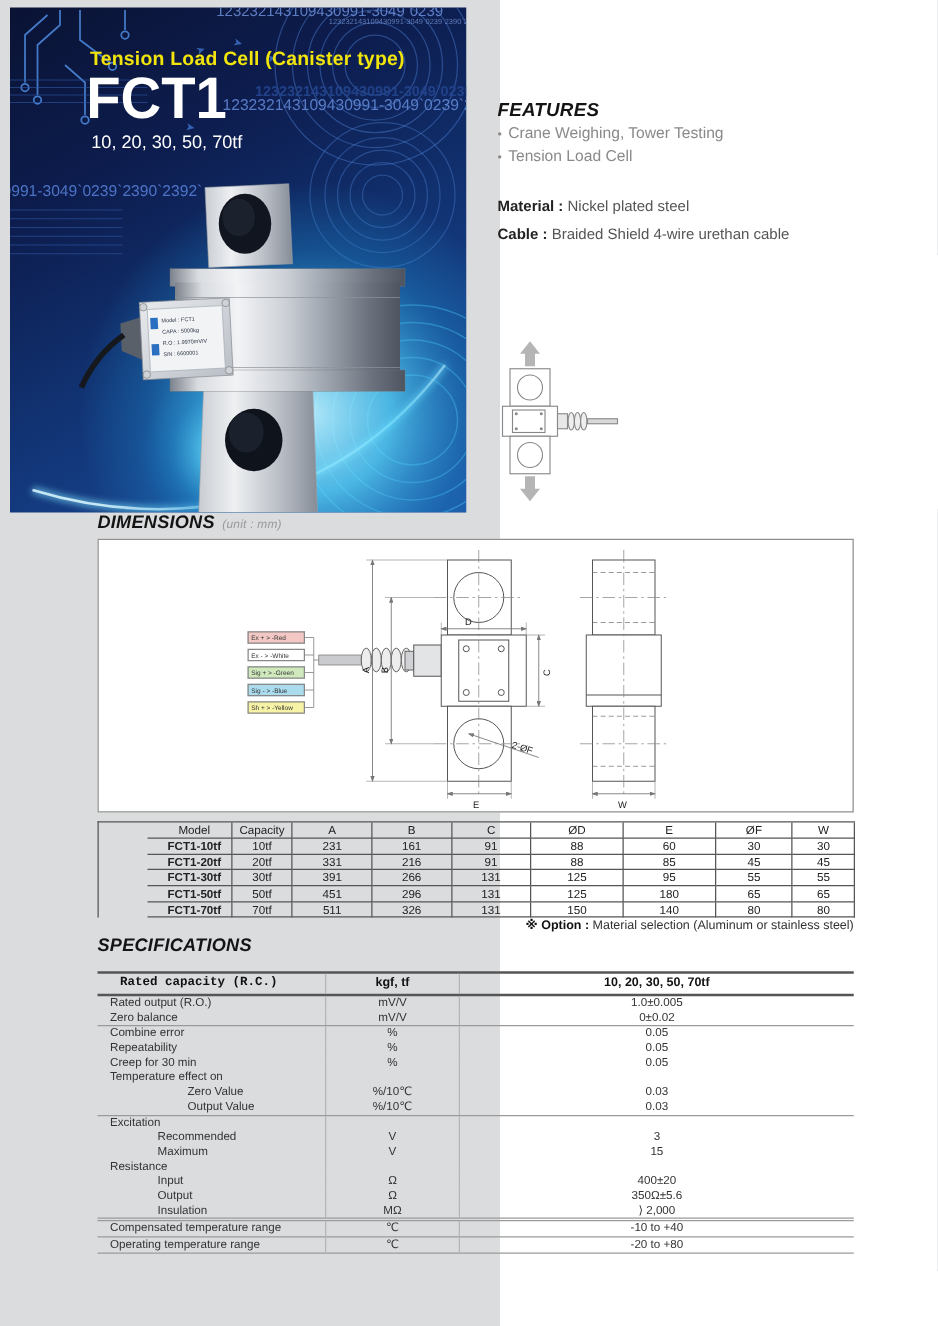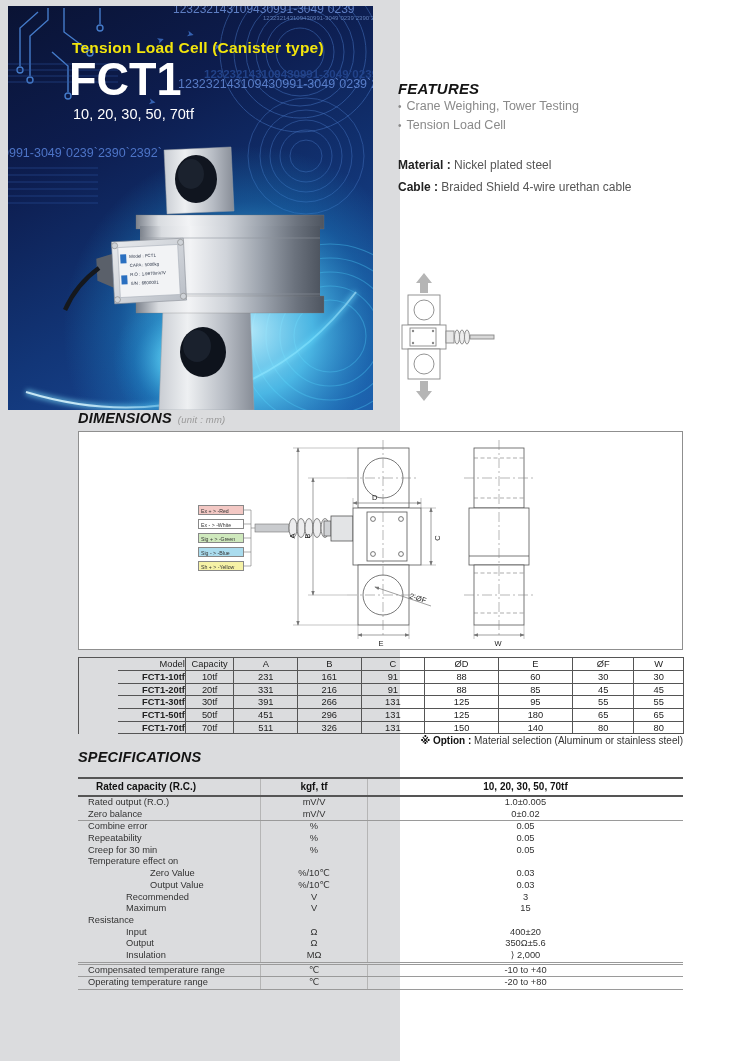--- a/index.html
+++ b/index.html
@@ -39,40 +39,40 @@
   .wire-label{position:absolute;width:46px;height:10px;border:1px solid #888;font-size:5.2px;
               line-height:10px;padding-left:2px;color:#333;box-sizing:border-box;}
 
   
   .dims-table{left:78px;top:657px;width:605px;border-left:1px solid #555;border-top:1px solid #555;
               font-size:9.3px;color:#222;}
   .dt-row{display:flex;height:12.7px;}
   .dt-row.dt-head{height:13px;}
   .dt-cell{box-sizing:border-box;border-right:1px solid #555;border-bottom:1px solid #555;
            text-align:center;line-height:12.2px;overflow:hidden;}
-  .dt-cell.c0{width:72px;text-align:right;padding-left:8px;font-weight:bold;margin-left:39px;}
+  .dt-cell.c0{width:72px;text-align:center;padding-left:8px;font-weight:bold;margin-left:39px;}
   .dt-head .c0{font-weight:normal;}
   .dt-cell.c1{width:52px;}
   .dt-cell.c2,.dt-cell.c3,.dt-cell.c4{width:68px;}
   .dt-cell.c5,.dt-cell.c6{width:79px;}
   .dt-cell.c7{width:66px;}
   .dt-cell.c8{width:53px;}
 
   .option-note{left:78px;top:735px;width:605px;text-align:right;font-size:10px;color:#333;}
   .option-note b{color:#111;}
 
   
   .spec-table{left:78px;top:777px;width:605px;font-size:9.3px;color:#333;border-bottom:1px solid #9a9a9a;}
   .sp-row{display:flex;height:11.7px;line-height:11.7px;}
   .sp-row.sep{border-top:1px solid #9a9a9a;}
   .sp-row.dsep{border-top:3px double #9a9a9a;}
   .sp-head{height:16px;line-height:16px;font-weight:bold;font-size:10px;color:#111;
            border-top:2px solid #555;border-bottom:2px solid #555;}
   .sp-item{width:183px;box-sizing:border-box;border-right:1px solid #b5b5b5;padding-left:10px;}
-  .sp-head .sp-item{padding-left:18px;}
+  .sp-head .sp-item{padding-left:18px;font-family:Liberation Mono, monospace;}
   .sp-unit{width:107px;box-sizing:border-box;border-right:1px solid #b5b5b5;text-align:center;}
   .sp-value{width:315px;text-align:center;}
   .ind1{padding-left:48px;}
   .ind2{padding-left:72px;}
 </style>
 </head>
 <body>
 
 <div class="abs gray-panel"></div>
 
@@ -499,20 +499,25 @@
     <div class="sp-row">
       <div class="sp-item ind2">Zero Value</div>
       <div class="sp-unit">%/10℃</div>
       <div class="sp-value">0.03</div>
     </div>
     <div class="sp-row">
       <div class="sp-item ind2">Output Value</div>
       <div class="sp-unit">%/10℃</div>
       <div class="sp-value">0.03</div>
     </div>
+    <div class="sp-row sep">
+      <div class="sp-item">Excitation</div>
+      <div class="sp-unit"></div>
+      <div class="sp-value"></div>
+    </div>
     <div class="sp-row">
       <div class="sp-item ind1">Recommended</div>
       <div class="sp-unit">V</div>
       <div class="sp-value">3</div>
     </div>
     <div class="sp-row">
       <div class="sp-item ind1">Maximum</div>
       <div class="sp-unit">V</div>
       <div class="sp-value">15</div>
     </div>

